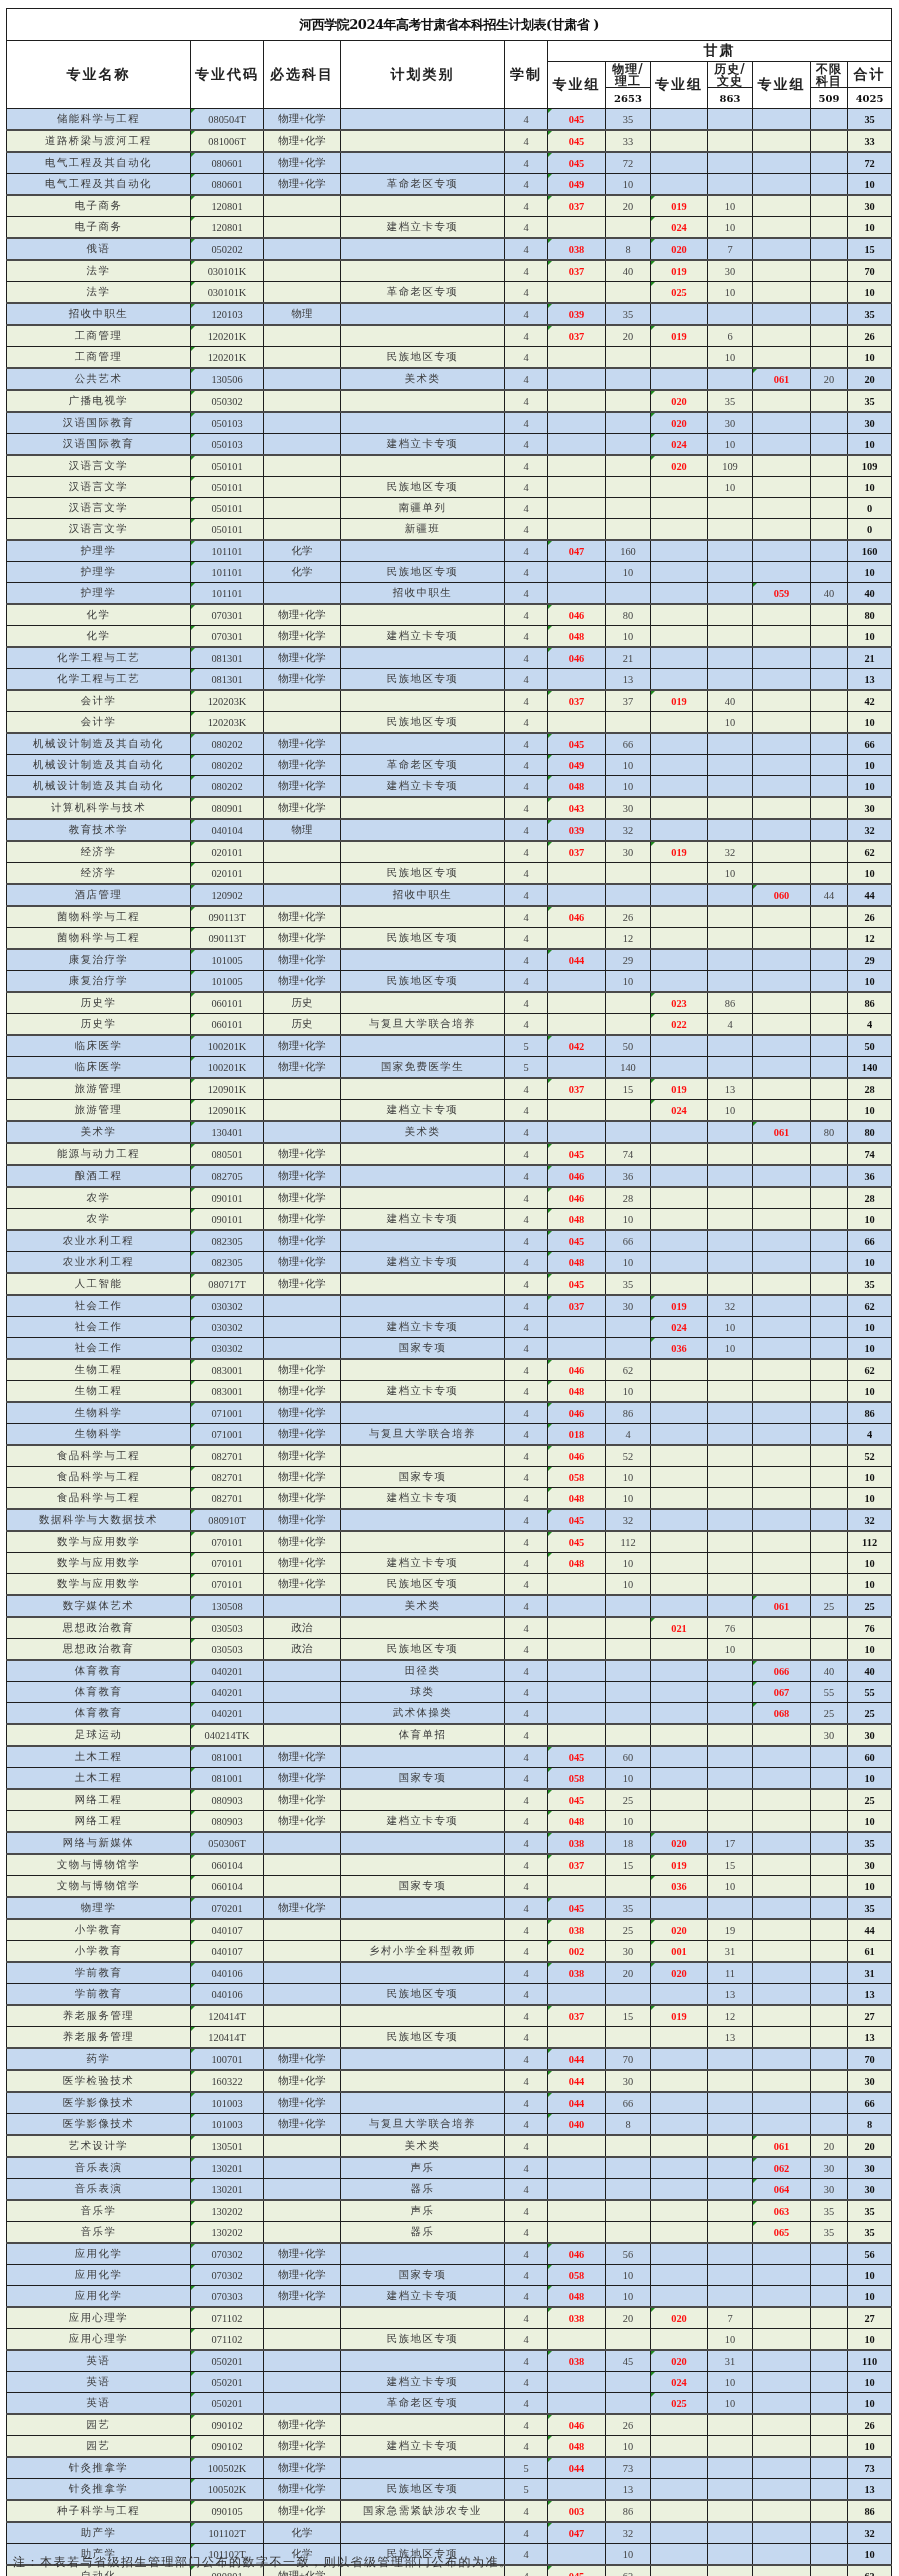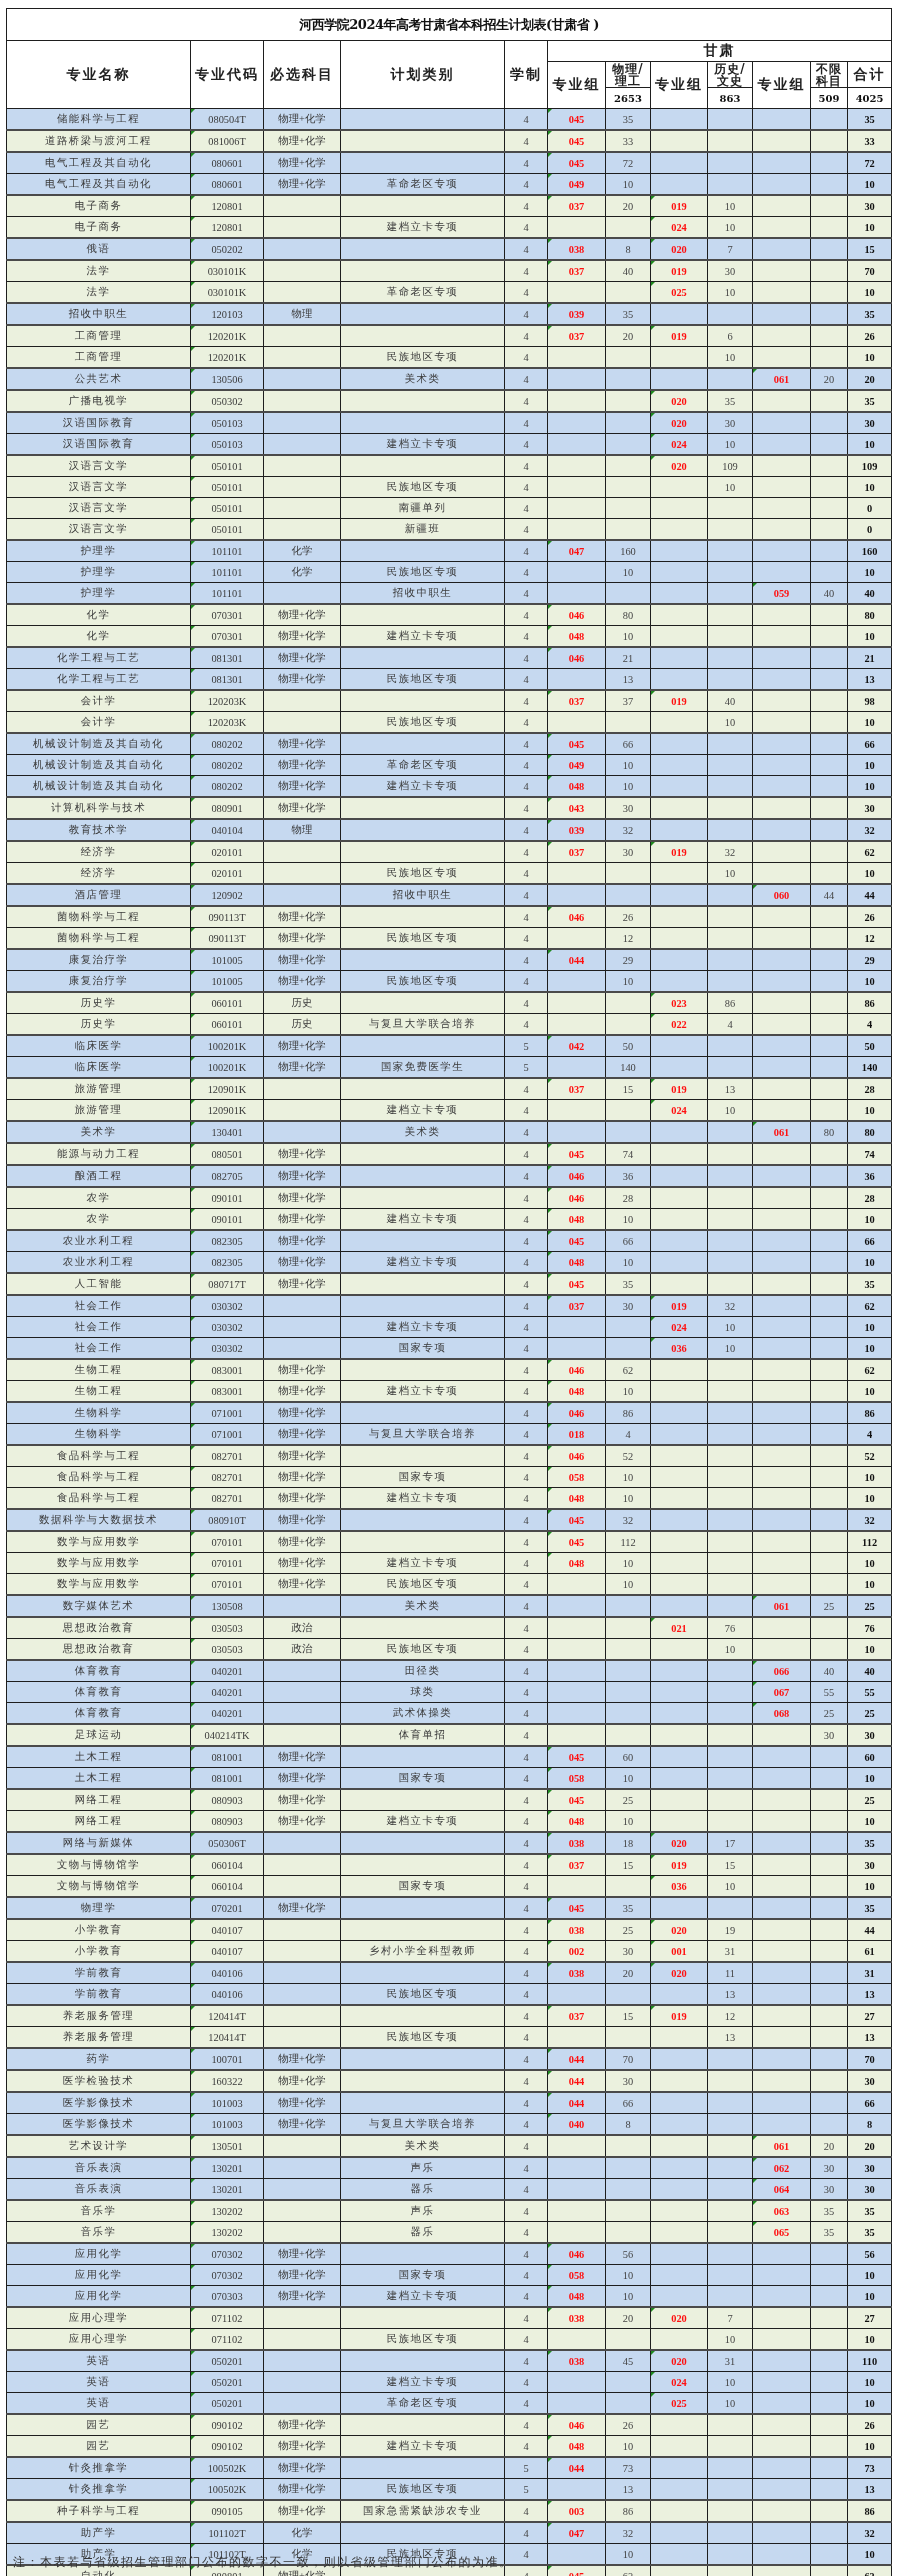--- a/index.html
+++ b/index.html
@@ -462,21 +462,21 @@
           <td class="code mark">120203K</td>
           <td class="subj"></td>
           <td class="plan"></td>
           <td class="num">4</td>
           <td class="grp mark">037</td>
           <td class="num">37</td>
           <td class="grp mark">019</td>
           <td class="num">40</td>
           <td class="grp"></td>
           <td class="num"></td>
-          <td class="total">98</td>
+          <td class="total">42</td>
         </tr>
         <tr class="data cream">
           <td class="name">会计学</td>
           <td class="code mark">120203K</td>
           <td class="subj"></td>
           <td class="plan">民族地区专项</td>
           <td class="num">4</td>
           <td class="grp"></td>
           <td class="num"></td>
           <td class="grp"></td>

